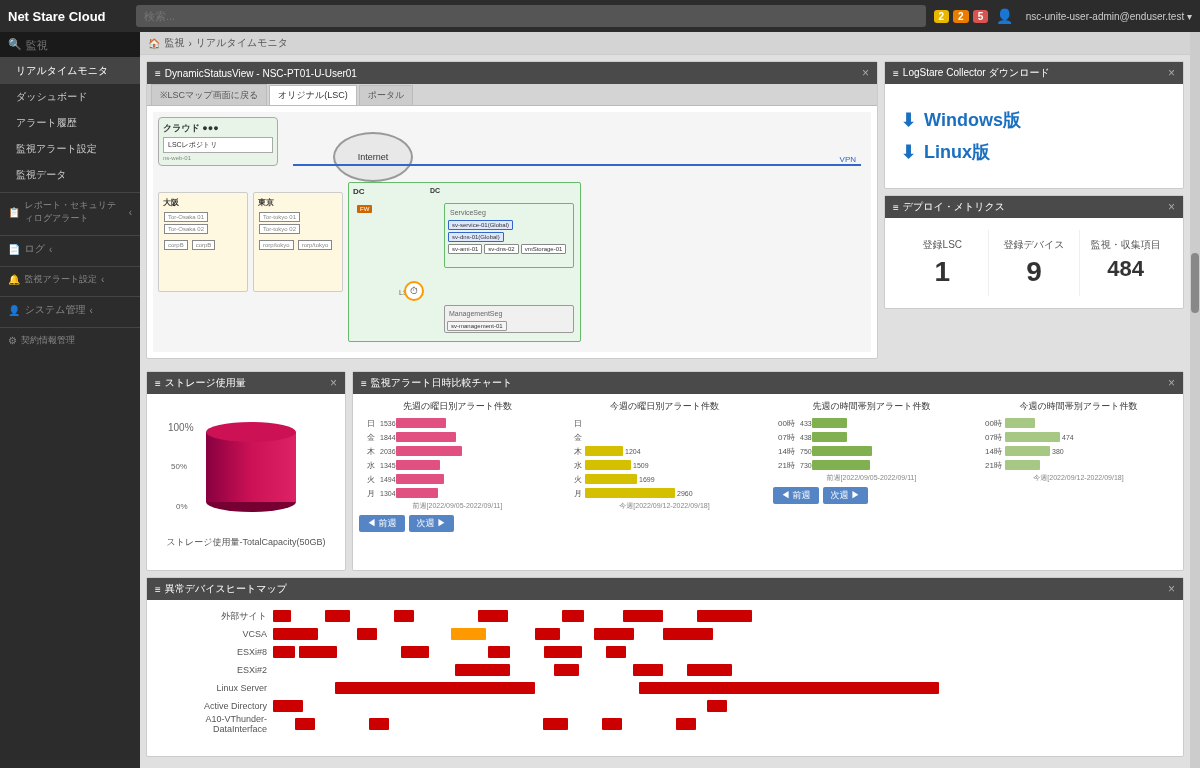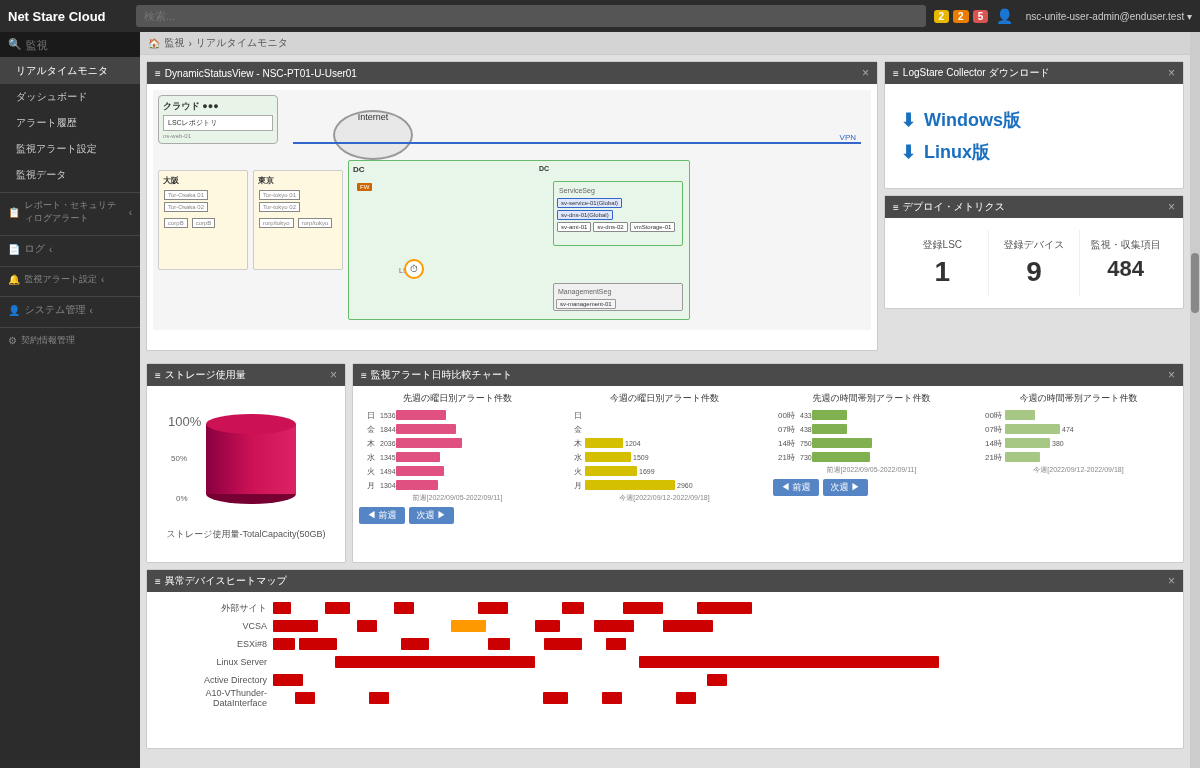--- a/index.html
+++ b/index.html
@@ -45,25 +45,25 @@
     .dsv-tabs { display: flex; background: #d4d4d4; border-bottom: 1px solid #bbb; padding: 0 4px; gap: 2px; align-items: flex-end; }
     .dsv-tab { padding: 3px 8px; font-size: 9px; background: #ccc; border: 1px solid #bbb; border-bottom: none; cursor: pointer; color: #555; }
     .dsv-tab.active { background: #fff; color: #333; }
     .dsv-body { padding: 6px; position: relative; min-height: 245px; overflow: hidden; }
 
     
     .net-diagram { position: relative; width: 100%; height: 240px; background: #f5f5f5; }
     .cloud-box { position: absolute; top: 5px; left: 5px; background: #e8f4e8; border: 1px solid #aaa; border-radius: 4px; padding: 4px; width: 120px; font-size: 8px; }
     .cloud-box-title { font-weight: bold; font-size: 9px; margin-bottom: 2px; }
     .cloud-lsc { background: #fff; border: 1px solid #aaa; padding: 2px 4px; font-size: 7px; margin: 1px 0; }
-    .internet-bubble { position: absolute; top: 20px; left: 180px; width: 80px; height: 50px; background: #e8e8e8; border: 2px solid #999; border-radius: 50%; display: flex; align-items: flex-start; justify-content: center; font-size: 9px; }
+    .internet-bubble { position: absolute; top: 20px; left: 180px; width: 80px; height: 50px; background: #e8e8e8; border: 2px solid #999; border-radius: 50%; display: flex; align-items: center; justify-content: center; font-size: 9px; }
     .site-box { position: absolute; border: 1px solid #ccc; border-radius: 2px; padding: 4px; font-size: 7px; }
     .osaka-box { left: 5px; top: 80px; width: 90px; height: 100px; background: #fff8e1; }
     .tokyo-box { left: 100px; top: 80px; width: 90px; height: 100px; background: #fff8e1; }
-    .dc-box { left: 195px; top: 70px; width: 342px; height: 160px; background: #e8f5e9; border: 1px solid #66bb6a; }
+    .dc-box { left: 195px; top: 70px; width: 233px; height: 160px; background: #e8f5e9; border: 1px solid #66bb6a; }
     .site-label { font-weight: bold; font-size: 8px; margin-bottom: 3px; }
     .node-rect { background: #fff; border: 1px solid #888; padding: 1px 3px; font-size: 6px; margin: 1px; display: inline-block; }
     .seg-label { font-size: 7px; color: #666; padding: 2px; }
     .clock-icon { position: absolute; bottom: 60px; left: 310px; width: 20px; height: 20px; border: 2px solid #ff9900; border-radius: 50%; display: flex; align-items: center; justify-content: center; font-size: 10px; background: #fff; }
 
     
     .download-panel { width: 300px; }
     .download-body { padding: 16px; }
     .download-link { display: flex; align-items: center; gap: 8px; color: #1a6fbf; font-size: 18px; font-weight: bold; margin: 8px 0; cursor: pointer; }
 
@@ -182,20 +182,25 @@
     <div class="panel-row">
 
       <div class="panel dsv-panel">
         <div class="panel-header">
           <div class="panel-header-left">
             <span>≡</span>
             <span>DynamicStatusView - NSC-PT01-U-User01</span>
           </div>
           <span class="panel-close">×</span>
         </div>
+        <div class="dsv-tabs">
+          <div class="dsv-tab">※LSCマップ画面に戻る</div>
+          <div class="dsv-tab active">オリジナル(LSC)</div>
+          <div class="dsv-tab">ポータル</div>
+        </div>
         <div class="dsv-body">
           <div class="net-diagram">
 
             <div class="cloud-box">
               <div class="cloud-box-title">クラウド ●●●</div>
               <div class="cloud-lsc">LSCレポジトリ</div>
               <div style="font-size:6px;color:#888;margin-top:2px;">ns-web-01</div>
             </div>
 
             <div class="internet-bubble">
@@ -327,21 +332,21 @@
           <div class="panel-header-left">
             <span>≡</span>
             <span>ストレージ使用量</span>
           </div>
           <span class="panel-close">×</span>
         </div>
         <div class="storage-body">
           <div class="storage-chart-area">
             <div style="position:relative;">
 
-              <div style="position:absolute;left:-28px;top:0;font-size:13px;color:#666;">100%</div>
+              <div style="position:absolute;left:-28px;top:0;font-size:10px;color:#666;">100%</div>
               <div style="position:absolute;left:-25px;top:40px;font-size:8px;color:#666;">50%</div>
               <div style="position:absolute;left:-20px;top:80px;font-size:8px;color:#666;">0%</div>
 
               <div style="width:90px;height:90px;position:relative;margin-left:10px;">
 
                 <div style="position:absolute;bottom:0;left:0;width:90px;height:20px;background:#770033;border-radius:50%;"></div>
 
                 <div style="position:absolute;bottom:10px;left:0;width:90px;height:70px;background:linear-gradient(to right,#880040,#cc1155,#dd2266);"></div>
 
                 <div style="position:absolute;top:0;left:0;width:90px;height:20px;background:#cc1155;border-radius:50%;"></div>
@@ -590,20 +595,33 @@
               <div class="heatmap-cell" style="width:28px;"></div>
               <div class="heatmap-cell empty" style="width:55px;"></div>
               <div class="heatmap-cell" style="width:22px;"></div>
               <div class="heatmap-cell empty" style="width:30px;"></div>
               <div class="heatmap-cell" style="width:38px;"></div>
               <div class="heatmap-cell empty" style="width:20px;"></div>
               <div class="heatmap-cell" style="width:20px;"></div>
             </div>
           </div>
 
+          <div class="heatmap-row-item">
+            <div class="heatmap-row-label">ESXi#2</div>
+            <div class="heatmap-cells">
+              <div class="heatmap-cell empty" style="width:180px;"></div>
+              <div class="heatmap-cell" style="width:55px;"></div>
+              <div class="heatmap-cell empty" style="width:40px;"></div>
+              <div class="heatmap-cell" style="width:25px;"></div>
+              <div class="heatmap-cell empty" style="width:50px;"></div>
+              <div class="heatmap-cell" style="width:30px;"></div>
+              <div class="heatmap-cell empty" style="width:20px;"></div>
+              <div class="heatmap-cell" style="width:45px;"></div>
+            </div>
+          </div>
 
           <div class="heatmap-row-item">
             <div class="heatmap-row-label">Linux Server</div>
             <div class="heatmap-cells">
               <div class="heatmap-cell empty" style="width:60px;"></div>
               <div class="heatmap-cell" style="width:200px;"></div>
               <div class="heatmap-cell empty" style="width:100px;"></div>
               <div class="heatmap-cell" style="width:300px;"></div>
             </div>
           </div>

